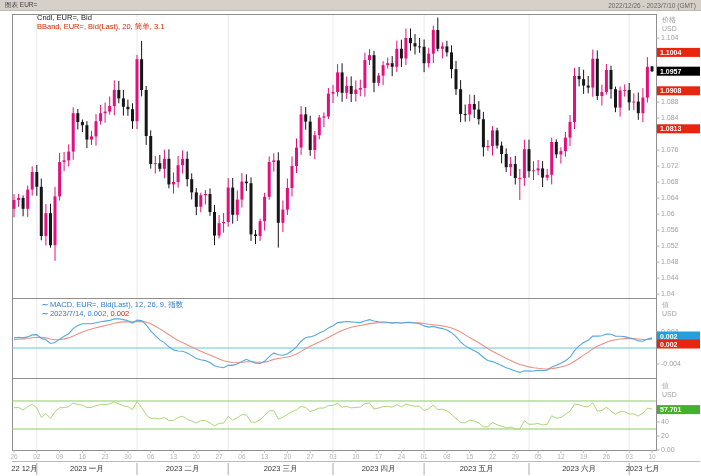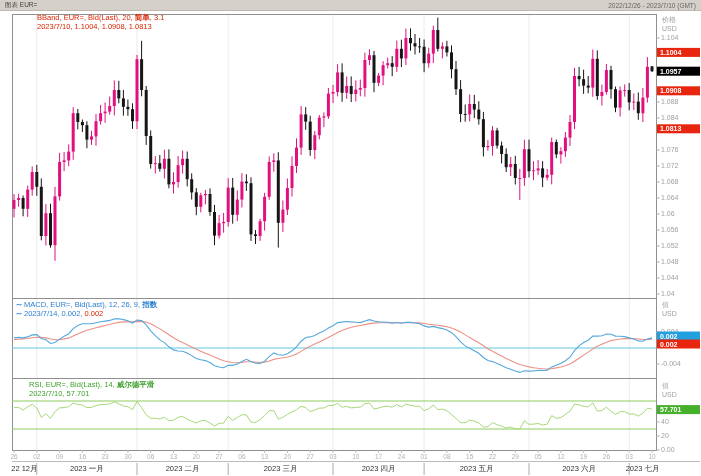--- a/index.html
+++ b/index.html
@@ -5,26 +5,26 @@
   html,body{margin:0;padding:0;background:#fff;}
   body{font-family:"Liberation Sans",sans-serif;}
   .screen{position:relative;width:701px;height:476px;overflow:hidden;background:#fff;}
   .titlebar{position:absolute;left:0;top:0;width:701px;height:11px;box-sizing:border-box;
     background:#d5d1ca;border-bottom:1px solid #bdb9b1;display:flex;justify-content:space-between;
     align-items:center;padding:0 5px;font-size:6.5px;color:#3d3d3d;}
   .titlebar .dr{color:#666;}
   svg#chart{position:absolute;left:0;top:0;}
   .legend{position:absolute;font-size:7.5px;line-height:9px;white-space:nowrap;pointer-events:none;}
   .lg-main{left:37px;top:13px;color:#1a1a1a;}
-  .lg-macd{left:16px;top:300px;}
+  .lg-macd{left:42px;top:300px;}
   .lg-rsi{left:29px;top:380px;}
   .t-red{color:var(--c-red,#d92400);}
   .t-blue{color:var(--c-blue,#2b7fd0);}
   .t-green{color:var(--c-green,#3fa32d);}
-  .em{font-weight:bold;}
+  .em{font-weight:normal;}
   .wave{display:inline-block;width:8px;font-weight:bold;}
 </style>
 </head>
 <body>
 
 <div class="screen">
 
   <div class="titlebar">
     <span>图表 EUR=</span>
     <span class="dr">2022/12/26 - 2023/7/10 (GMT)</span>
@@ -474,27 +474,23 @@
         <line x1="424.1" y1="463" x2="424.1" y2="475" stroke="#aaa" stroke-width="1"></line>
         <text x="476.6" y="471" fill="#333333" font-size="7.5" text-anchor="middle" font-family="&quot;Liberation Sans&quot;,sans-serif" font-weight="normal">2023 五月</text>
         <line x1="529.0" y1="463" x2="529.0" y2="475" stroke="#aaa" stroke-width="1"></line>
         <text x="579.1" y="471" fill="#333333" font-size="7.5" text-anchor="middle" font-family="&quot;Liberation Sans&quot;,sans-serif" font-weight="normal">2023 六月</text>
         <line x1="629.2" y1="463" x2="629.2" y2="475" stroke="#aaa" stroke-width="1"></line>
         <text x="642.6" y="471" fill="#333333" font-size="7.5" text-anchor="middle" font-family="&quot;Liberation Sans&quot;,sans-serif" font-weight="normal">2023 七月</text>
       </g>
     </svg>
 
   <div class="legend lg-main">
+    <div><span>Cndl, EUR=, Bid</span></div>
     <div class="t-red"><span>BBand, EUR=, Bid(Last), 20, </span><span class="em">简单</span><span>, 3.1</span></div>
-    <div class="t-red"><span>2023/7/10, 1.1004, 1.0908, 1.0813</span></div>
   </div>
 
   <div class="legend lg-macd">
     <div class="t-blue"><span class="wave">∼</span><span>MACD, EUR=, Bid(Last), 12, 26, 9, </span><span class="em">指数</span></div>
     <div><span class="wave t-blue">∼</span><span class="t-blue">2023/7/14, 0.002,</span><span class="t-red"> 0.002</span></div>
   </div>
 
-  <div class="legend lg-rsi">
-    <div class="t-green"><span>RSI, EUR=, Bid(Last), 14, </span><span class="em">威尔德平滑</span></div>
-    <div class="t-green"><span>2023/7/10, 57.701</span></div>
-  </div>
 
 </div>
 
 </body></html>

